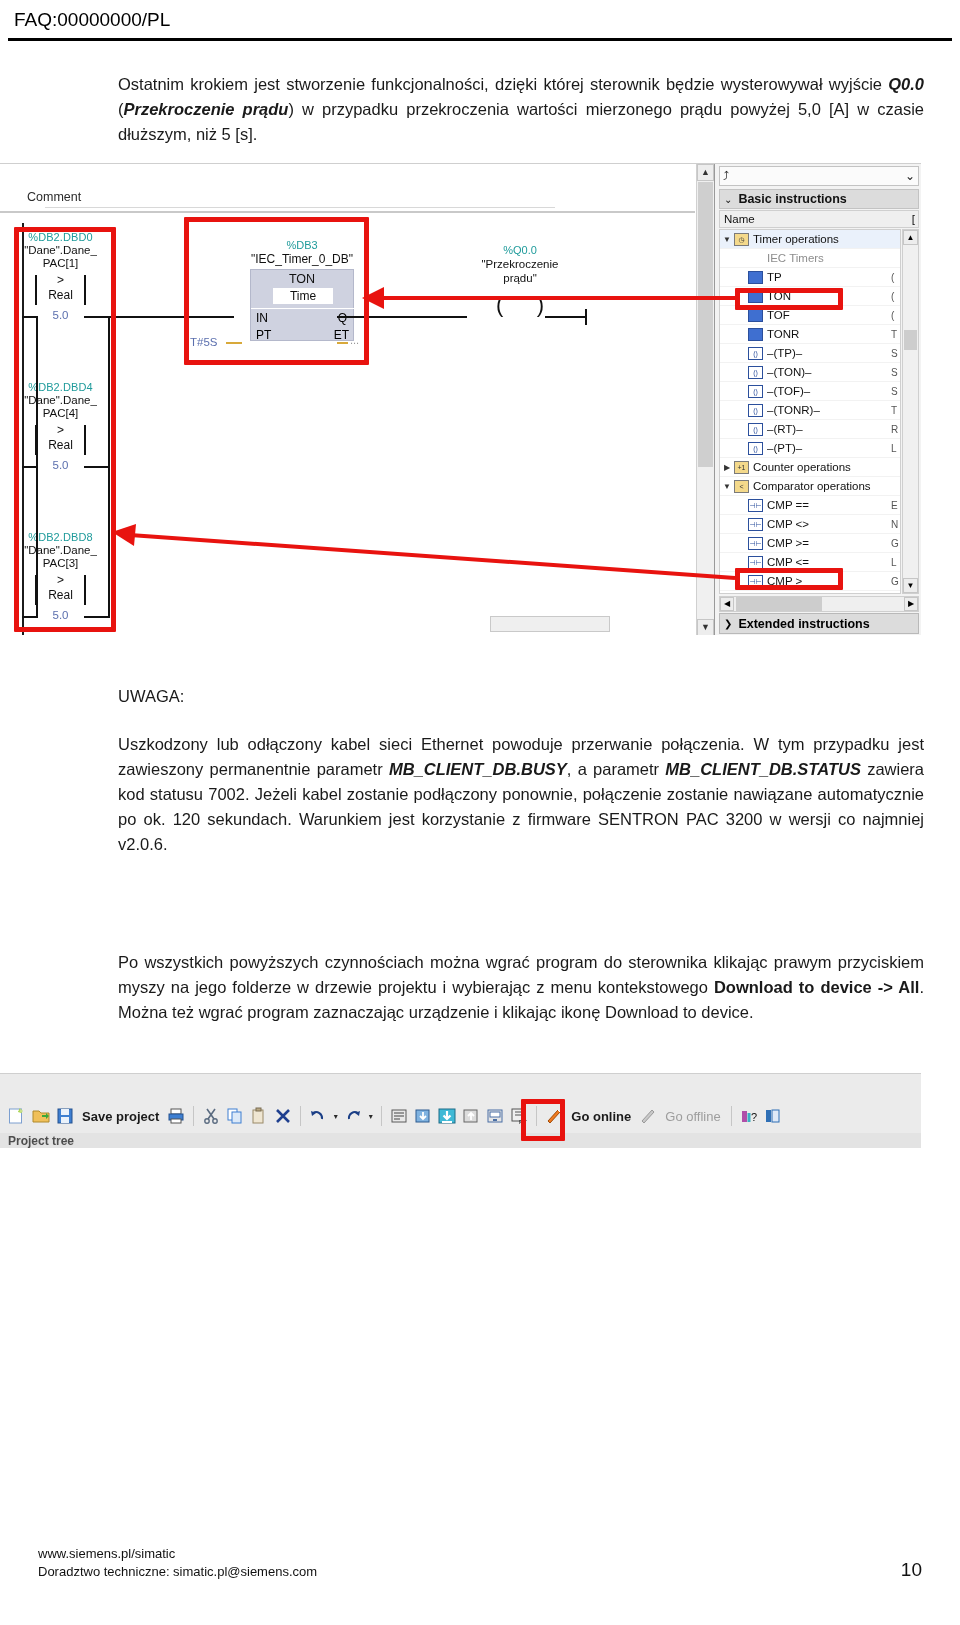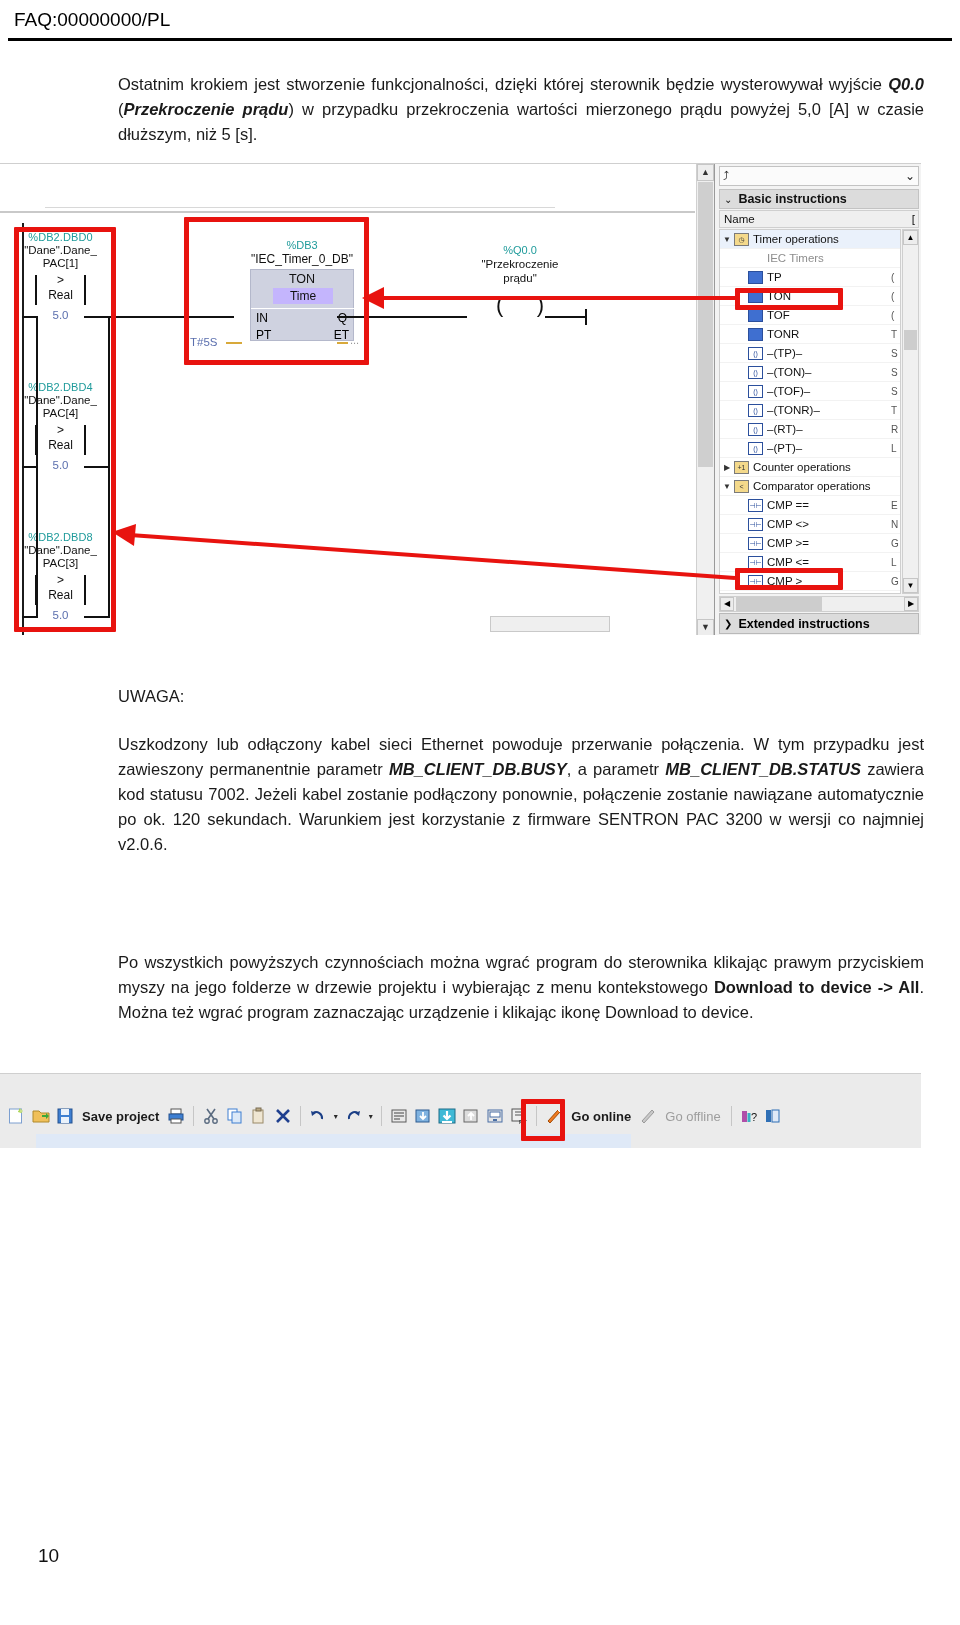--- a/index.html
+++ b/index.html
@@ -101,21 +101,21 @@
   .ton-wrap { position:absolute; left:232px; top:25px; width:140px; text-align:center; }
   .ton-db   { font-size:11px; color:#1f9b9b; line-height:14px; }
   .ton-inst { font-size:12px; color:#111; line-height:15px; }
   .ton-box  {
     position:relative; margin:2px auto 0 auto; width:104px; height:72px;
     background:#cfd2e0; border:1px solid #b4b8cb;
   }
   .ton-box .t-name{ position:absolute; top:2px; left:0; right:0; font-size:12.5px; color:#111;}
   .ton-box .t-type{
     position:absolute; top:18px; left:22px; width:60px; height:16px;
-    background:#c4b5fd; font-size:12px; color:#111; line-height:16px;
+    background:#ffffff; font-size:12px; color:#111; line-height:16px;
   }
   .ton-box .t-sep { position:absolute; top:38px; left:0; width:104px; height:1px; background:#ffffff;}
   .ton-box .t-in  { position:absolute; top:41px; left:5px; font-size:12px;}
   .ton-box .t-q   { position:absolute; top:41px; right:6px; font-size:12px;}
   .ton-box .t-pt  { position:absolute; top:58px; left:5px; font-size:12px;}
   .ton-box .t-et  { position:absolute; top:58px; right:4px; font-size:12px;}
   .pin-stub { position:absolute; height:2px; background:#d8a93a; }
   .et-dots { position:absolute; font-size:11px; color:#999; }
 
   
@@ -272,20 +272,21 @@
 
 <div class="page-header">
   <div class="hdr-right">FAQ:00000000/PL</div>
 </div>
 <div class="hdr-rule"></div>
 
 <div class="para" id="intro-para"><span>Ostatnim krokiem jest stworzenie funkcjonalności, dzięki której sterownik będzie wysterowywał wyjście </span><b><i><span>Q0.0</span></i></b><span> (</span><b><i><span>Przekroczenie prądu</span></i></b><span>) w przypadku przekroczenia wartości mierzonego prądu powyżej 5,0 [A] w czasie dłuższym, niż 5 [s].</span></div>
 
 <div class="shot1">
 
+  <div class="net-comment">Comment</div>
   <div class="net-comment-underline"></div>
   <div class="editor-divider"></div>
 
   <div class="ladder">
     <div class="powerrail"></div>
 
     <div class="contact" style="left:8px; top:18px;">
       <div class="c-addr">%DB2.DBD0</div>
       <div class="c-name">"Dane".Dane_</div>
       <div class="c-name">PAC[1]</div>
@@ -697,19 +698,26 @@
     </span>
     <span class="tb-ico">
       <svg width="18" height="18" viewBox="0 0 18 18">
           <rect x="2" y="3" width="5" height="12" fill="#2f6fb5"></rect>
           <rect x="8" y="3" width="7" height="12" fill="#dfe9f7" stroke="#2f6fb5"></rect>
         </svg>
     </span>
   </div>
 
   <div class="blue-sel"></div>
+  <div class="proj-tree-strip">
+    <span>Project tree</span>
+  </div>
 
   <div class="redbox" style="left:521px; top:25px; width:44px; height:42px;"></div>
 </div>
 
 <div class="footer">
+  <div class="footer-left">
+    <div>www.siemens.pl/simatic</div>
+    <div>Doradztwo techniczne: simatic.pl@siemens.com</div>
+  </div>
   <div class="footer-right">10</div>
 </div>
 
 </body></html>

